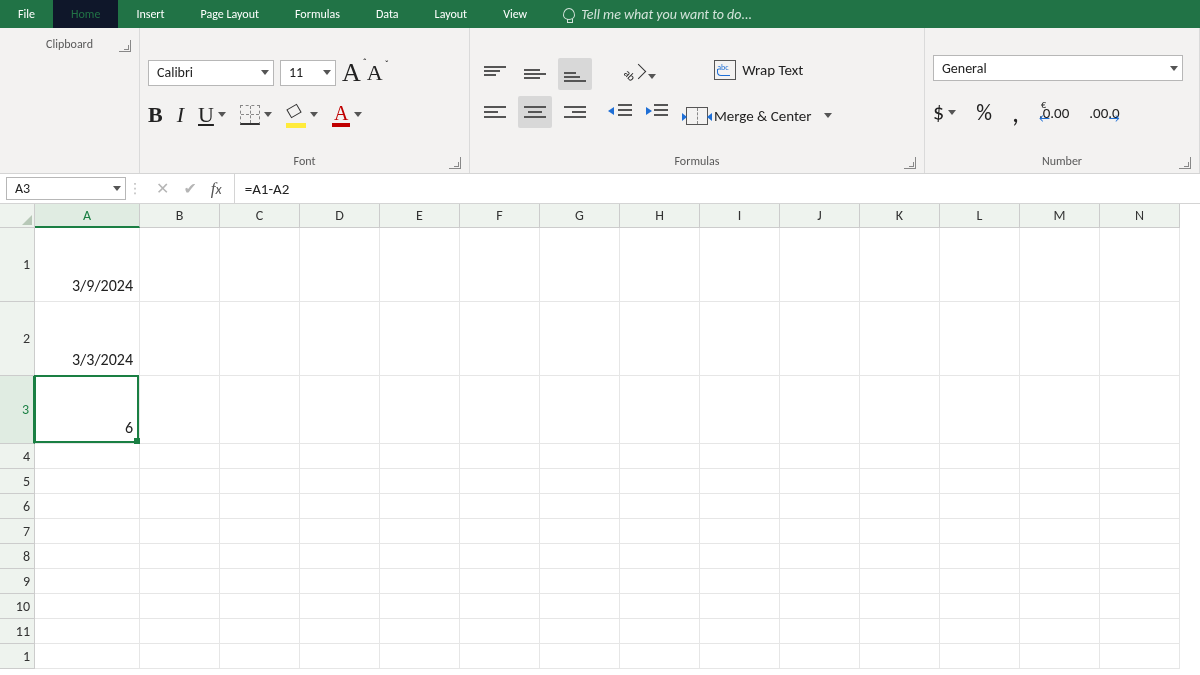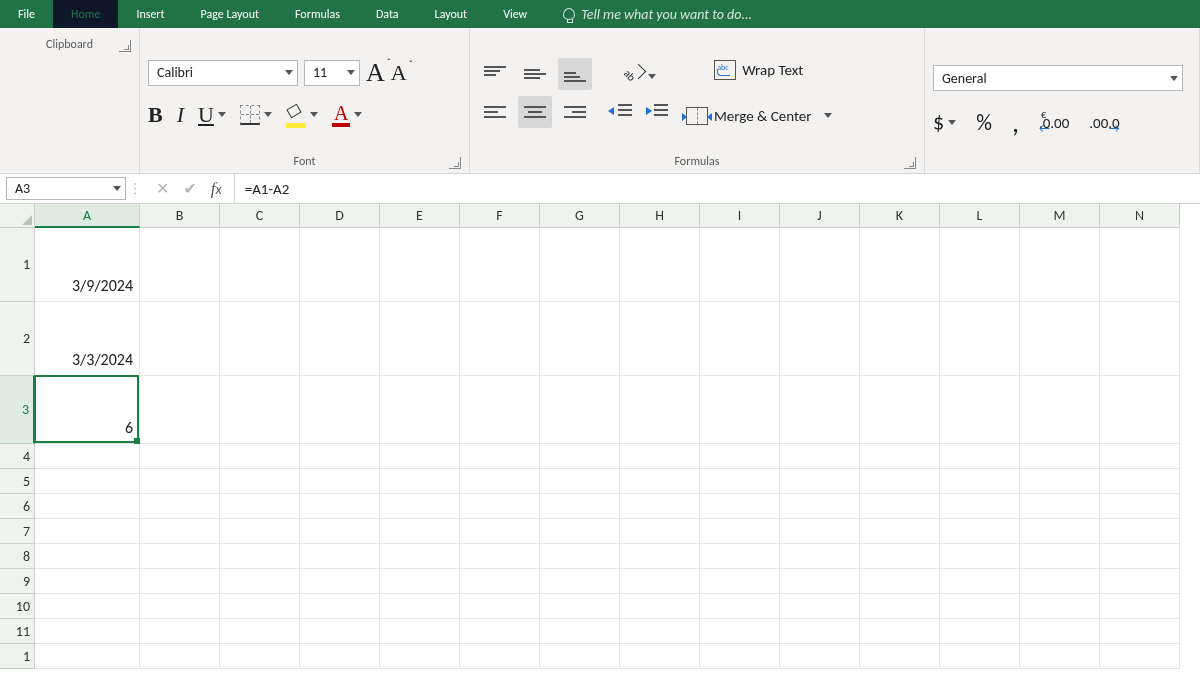--- a/index.html
+++ b/index.html
@@ -139,21 +139,21 @@
   <div class="group" style="width:140px">
     <div class="group-label">
         <span>Clipboard</span>
         <div class="dialog-launch"></div>
       </div>
   </div>
 
   <div class="group" style="width:330px">
     <div style="flex:1;display:flex;flex-direction:column;justify-content:center">
       <div class="font-row1">
-        <div class="combo" style="width:150px">
+        <div class="combo" style="width:126px">
             <span>Calibri</span>
             <div class="caret"></div>
           </div>
         <div class="combo" style="width:56px">
             <span>11</span>
             <div class="caret"></div>
           </div>
         <div class="btn Aa big">A<sup>ˆ</sup></div>
         <div class="btn Aa">A<sup>ˇ</sup></div>
       </div>
@@ -298,20 +298,24 @@
           <span class="dec-arrow-l">←</span>
         </div>
         <div class="btn dec-ic">
           <span>.00</span>
             <br>
             <span>.0</span>
           <span class="dec-arrow-r">→</span>
         </div>
       </div>
     </div>
+    <div class="group-label">
+        <span>Number</span>
+        <div class="dialog-launch"></div>
+      </div>
   </div>
 </div>
 
 <div class="fbar">
   <div class="namebox">
       <span>A3</span>
       <div class="caret"></div>
     </div>
   <div class="fgrip">⋮</div>
   <div class="fctrl">

